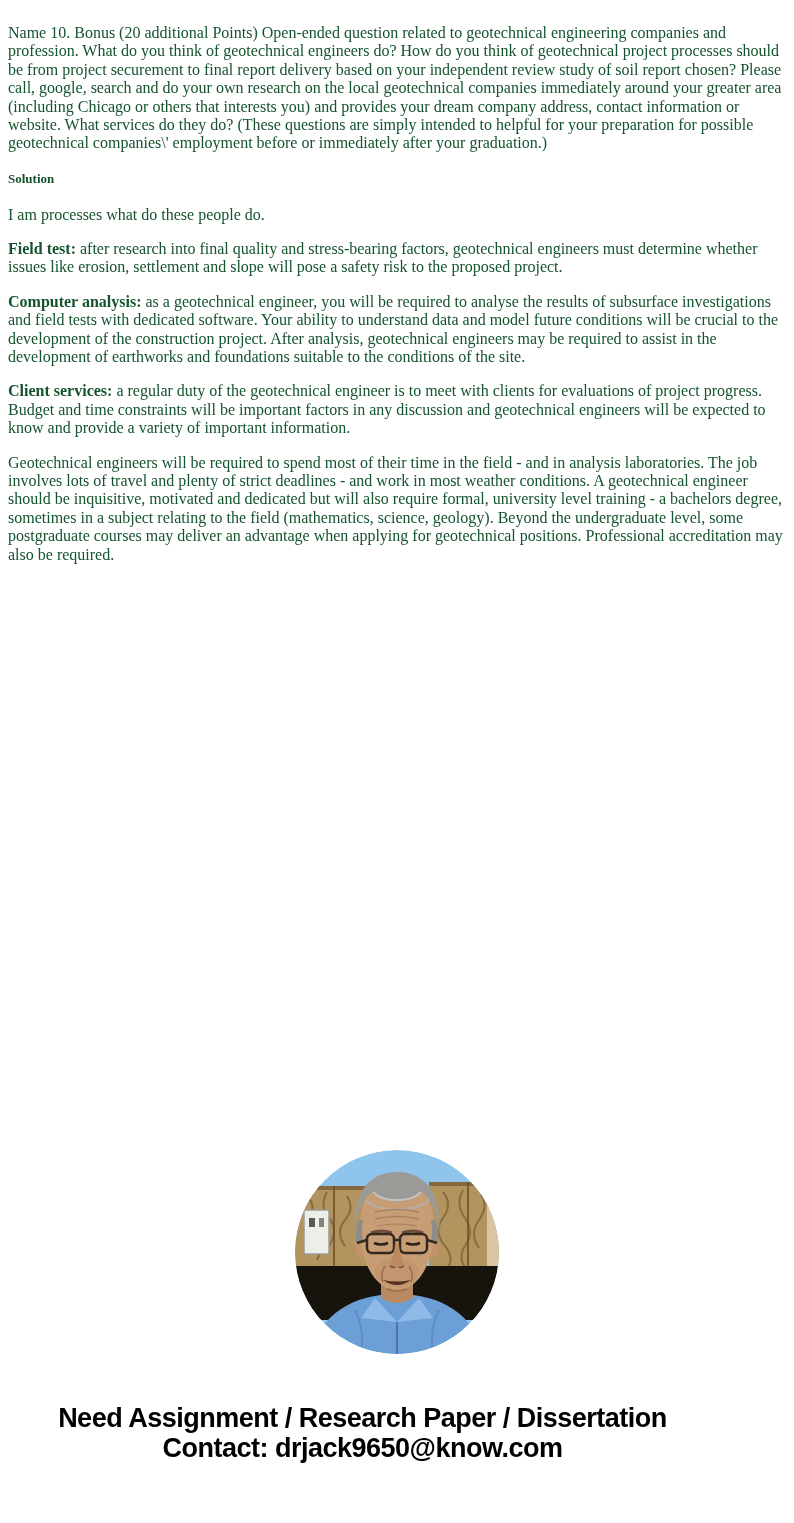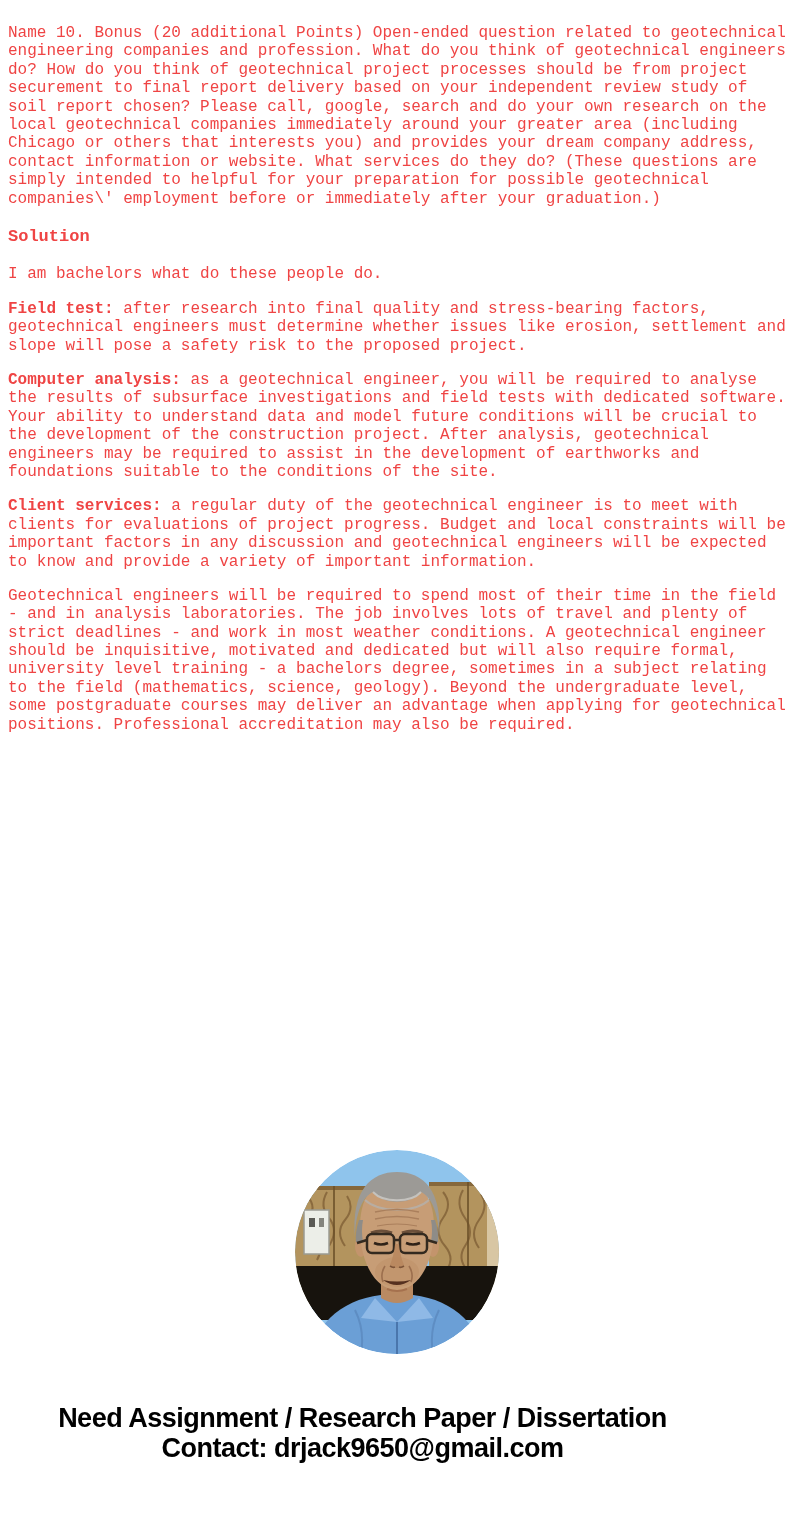--- a/index.html
+++ b/index.html
@@ -5,29 +5,29 @@
   html, body { margin: 0; padding: 0; background: #ffffff; }
   .page {
     position: relative;
     width: 794px;
     height: 1523px;
     background: #ffffff;
     overflow: hidden;
     margin: 0 auto;
   }
   .doc {
-    font-family: Liberation Mono, monospace;
+    font-family: Liberation Serif, serif;
     font-size: 16px;
     line-height: 1.15;
-    color: #ef4444;
+    color: #14532d;
     padding: 8px 8px 0 8px;
   }
   .doc p { margin: 16px 0; }
   .doc h3 {
-    font-size: 17px;
+    font-size: 13px;
     font-weight: bold;
     margin: 19px 0;
   }
   .bold-lead { font-weight: bold; }
   .bold-para { font-weight: bold; }
   .avatar {
     position: absolute;
     top: 1150px;
     left: 50%;
     transform: translateX(-50%);
@@ -54,27 +54,27 @@
 </head>
 <body>
 
 <div class="page">
 
   <div class="doc">
     <p>Name 10. Bonus (20 additional Points) Open-ended question related to geotechnical engineering companies and profession. What do you think of geotechnical engineers do? How do you think of geotechnical project processes should be from project securement to final report delivery based on your independent review study of soil report chosen? Please call, google, search and do your own research on the local geotechnical companies immediately around your greater area (including Chicago or others that interests you) and provides your dream company address, contact information or website. What services do they do? (These questions are simply intended to helpful for your preparation for possible geotechnical companies\' employment before or immediately after your graduation.)</p>
 
     <h3>Solution</h3>
 
-    <p>I am bachelors what do these people do.</p>
+    <p>I am processes what do these people do.</p>
 
     <p><strong class="bold-lead">Field test:</strong><span> after research into final quality and stress-bearing factors, geotechnical engineers must determine whether issues like erosion, settlement and slope will pose a safety risk to the proposed project.</span></p>
 
     <p><strong class="bold-lead">Computer analysis:</strong><span> as a geotechnical engineer, you will be required to analyse the results of subsurface investigations and field tests with dedicated software. Your ability to understand data and model future conditions will be crucial to the development of the construction project. After analysis, geotechnical engineers may be required to assist in the development of earthworks and foundations suitable to the conditions of the site.</span></p>
 
-    <p><strong class="bold-lead">Client services:</strong><span> a regular duty of the geotechnical engineer is to meet with clients for evaluations of project progress. Budget and local constraints will be important factors in any discussion and geotechnical engineers will be expected to know and provide a variety of important information.</span></p>
+    <p><strong class="bold-lead">Client services:</strong><span> a regular duty of the geotechnical engineer is to meet with clients for evaluations of project progress. Budget and time constraints will be important factors in any discussion and geotechnical engineers will be expected to know and provide a variety of important information.</span></p>
 
 
     <p>Geotechnical engineers will be required to spend most of their time in the field - and in analysis laboratories. The job involves lots of travel and plenty of strict deadlines - and work in most weather conditions. A geotechnical engineer should be inquisitive, motivated and dedicated but will also require formal, university level training - a bachelors degree, sometimes in a subject relating to the field (mathematics, science, geology). Beyond the undergraduate level, some postgraduate courses may deliver an advantage when applying for geotechnical positions. Professional accreditation may also be required.</p>
   </div>
 
   <div class="avatar">
     <svg width="204" height="204" viewBox="0 0 204 204">
       <defs>
         <clipPath id="avclip">
             <circle cx="102" cy="102" r="102"></circle>
@@ -157,16 +157,16 @@
         <path d="M114,116 Q119,124 116,132" stroke="#9c6f4e" stroke-width="1.6" fill="none"></path>
 
         <path d="M88,130 Q102,133 116,130 Q102,140 88,130 Z" fill="#55301f"></path>
         <path d="M92,139 Q102,143 112,139" stroke="#a5714e" stroke-width="2" fill="none"></path>
       </g>
     </svg>
   </div>
 
   <div class="footer-banner">
     <div>Need Assignment / Research Paper / Dissertation</div>
-    <div>Contact: drjack9650@gmail.com</div>
+    <div>Contact: drjack9650@know.com</div>
   </div>
 
 </div>
 
 </body></html>

